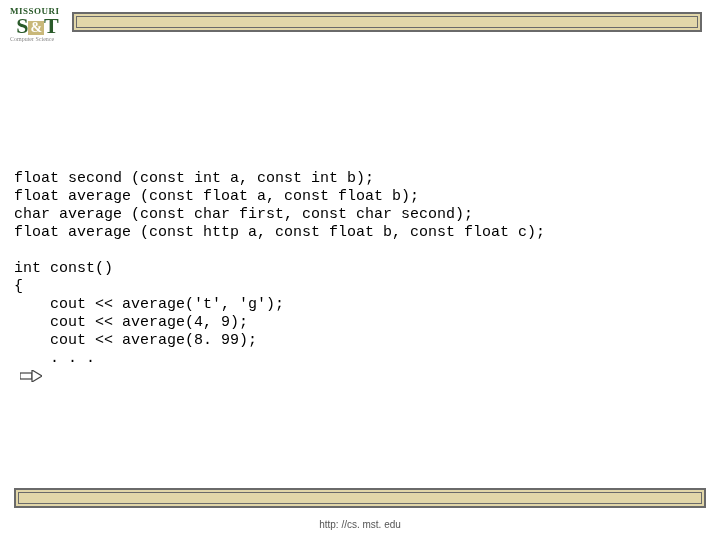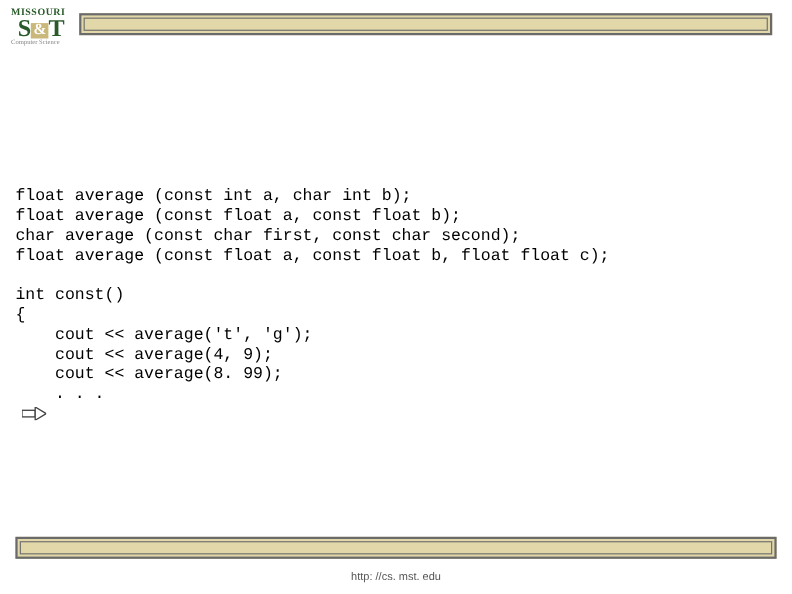--- a/index.html
+++ b/index.html
@@ -130,24 +130,24 @@
   <div class="logo">
     <div class="logo-text1">MISSOURI</div>
     <div class="logo-st">S<span class="logo-amp">&amp;</span>T</div>
     <div class="logo-sub">Computer Science</div>
   </div>
   <div class="top-bar">
     <div class="top-bar-inner"></div>
   </div>
 </div>
 
-<div class="code-block"><span>float average (const int a, char int b);</span>
+<div class="code-block"><span>float second (const int a, const int b);</span>
 <span>float average (const float a, const float b);</span>
 <span>char average (const char first, const char second);</span>
-<span>float average (const float a, const float b, float float c);</span>
+<span>float average (const http a, const float b, const float c);</span>
 <span></span>
 <span>int const()</span>
 <span>{</span>
 <span>    cout &lt;&lt; average('t', 'g');</span>
 <span>    cout &lt;&lt; average(4, 9);</span>
 <span>    cout &lt;&lt; average(8. 99);</span>
 <span>    . . .</span></div>
 
 <div class="arrow">
   <svg width="22" height="12" viewBox="0 0 22 12">

